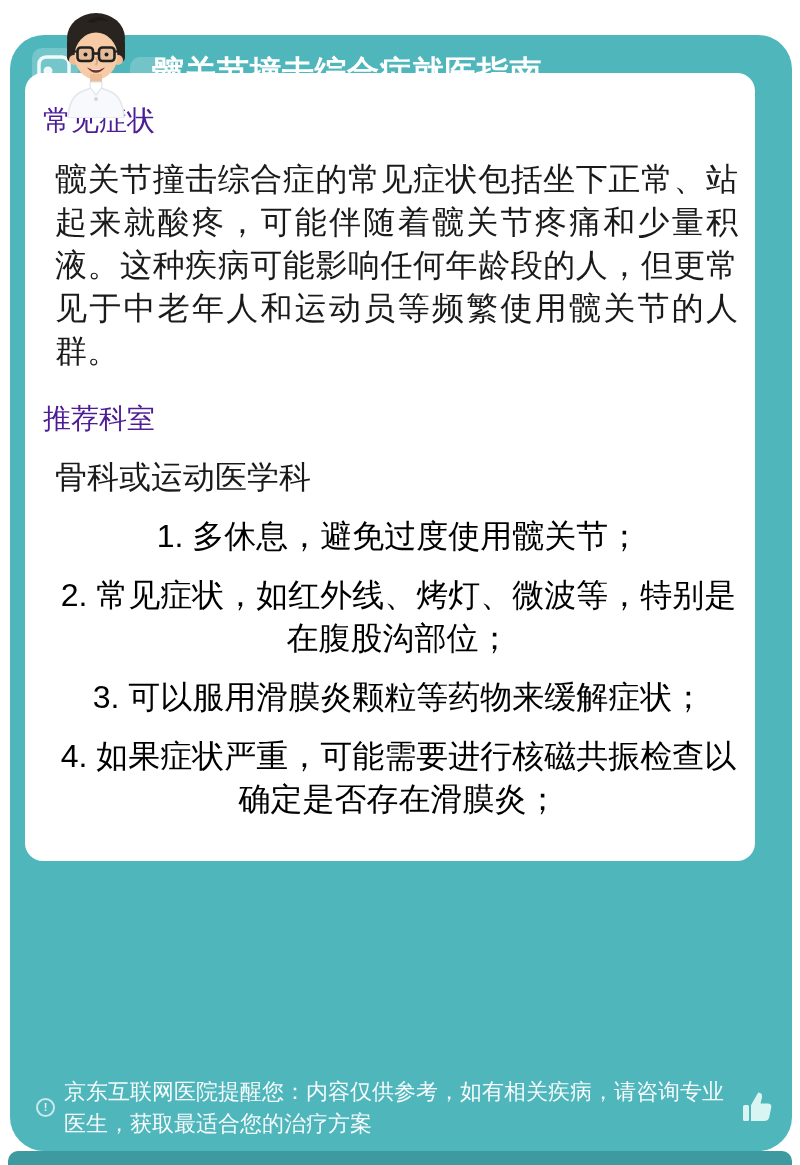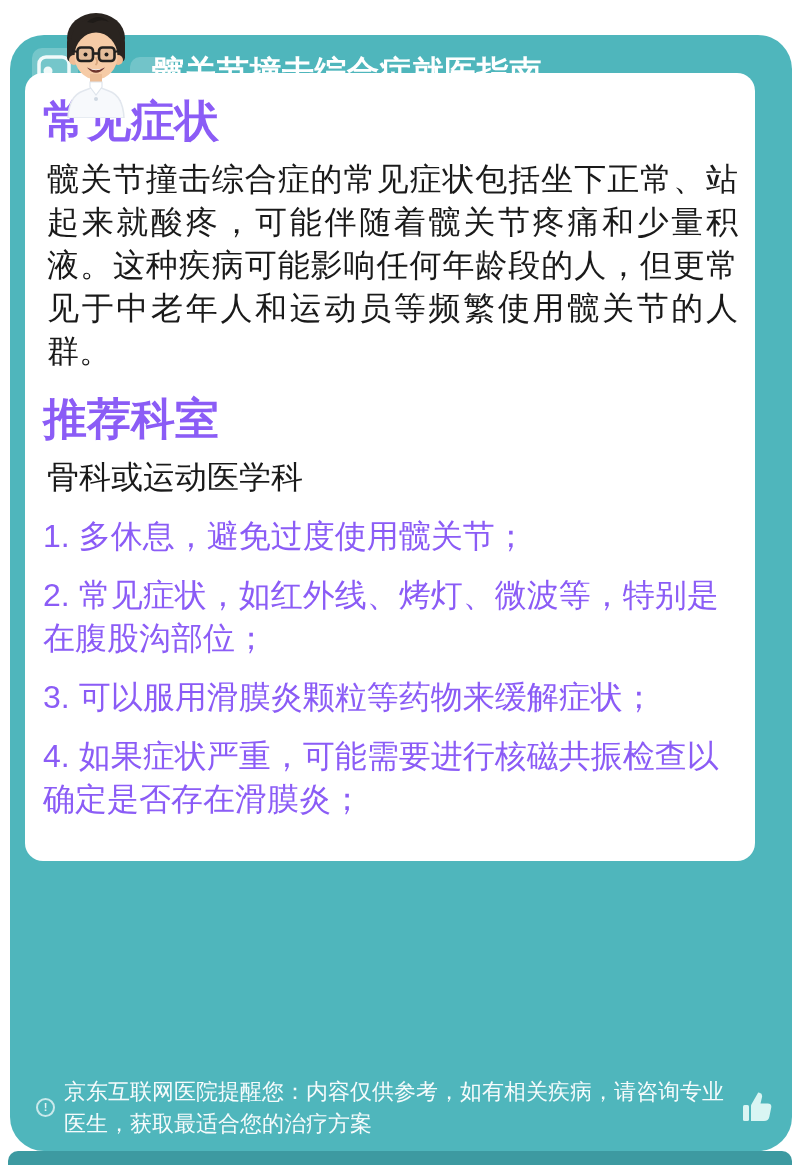--- a/index.html
+++ b/index.html
@@ -30,30 +30,30 @@
     font-size:32px;font-weight:700;line-height:40px;color:#ffffff;
     letter-spacing:0.5px;white-space:nowrap;
   }
   
   .card{
     position:absolute;left:25px;top:73px;width:695px;
     background:#ffffff;border-radius:18px;
     padding:28px 17px 40px 18px;
   }
   .card h2{
-    margin:26px 0 0 0;font-size:44px;font-weight:700;color:#8b5cf6;
+    margin:26px 0 0 0;font-size:28px;font-weight:400;color:#4c1d95;
     line-height:40px;
   }
   .card h2.first{margin-top:0;}
   .card p.body-text{
-    margin:17px 0 0 4px;font-size:32px;color:#1a1a1a;line-height:43px;
+    margin:17px 0 0 12px;font-size:32px;color:#1a1a1a;line-height:43px;
     text-align:justify;text-justify:inter-ideograph;
   }
   .card p.tip{
-    margin:16px 0 0 0;font-size:32px;color:#8b5cf6;line-height:43px;
+    margin:16px 0 0 16px;font-size:32px;color:#000000;line-height:43px;text-align:center;
   }
   .card p.tip .tip-num{margin-right:9px;}
   
   .footer{
     position:absolute;left:26px;top:1041px;width:732px;
     display:flex;align-items:center;gap:9px;
   }
   .info-badge{
     flex:0 0 auto;width:15px;height:15px;border-radius:50%;
     border:2px solid rgba(255,255,255,0.70);

